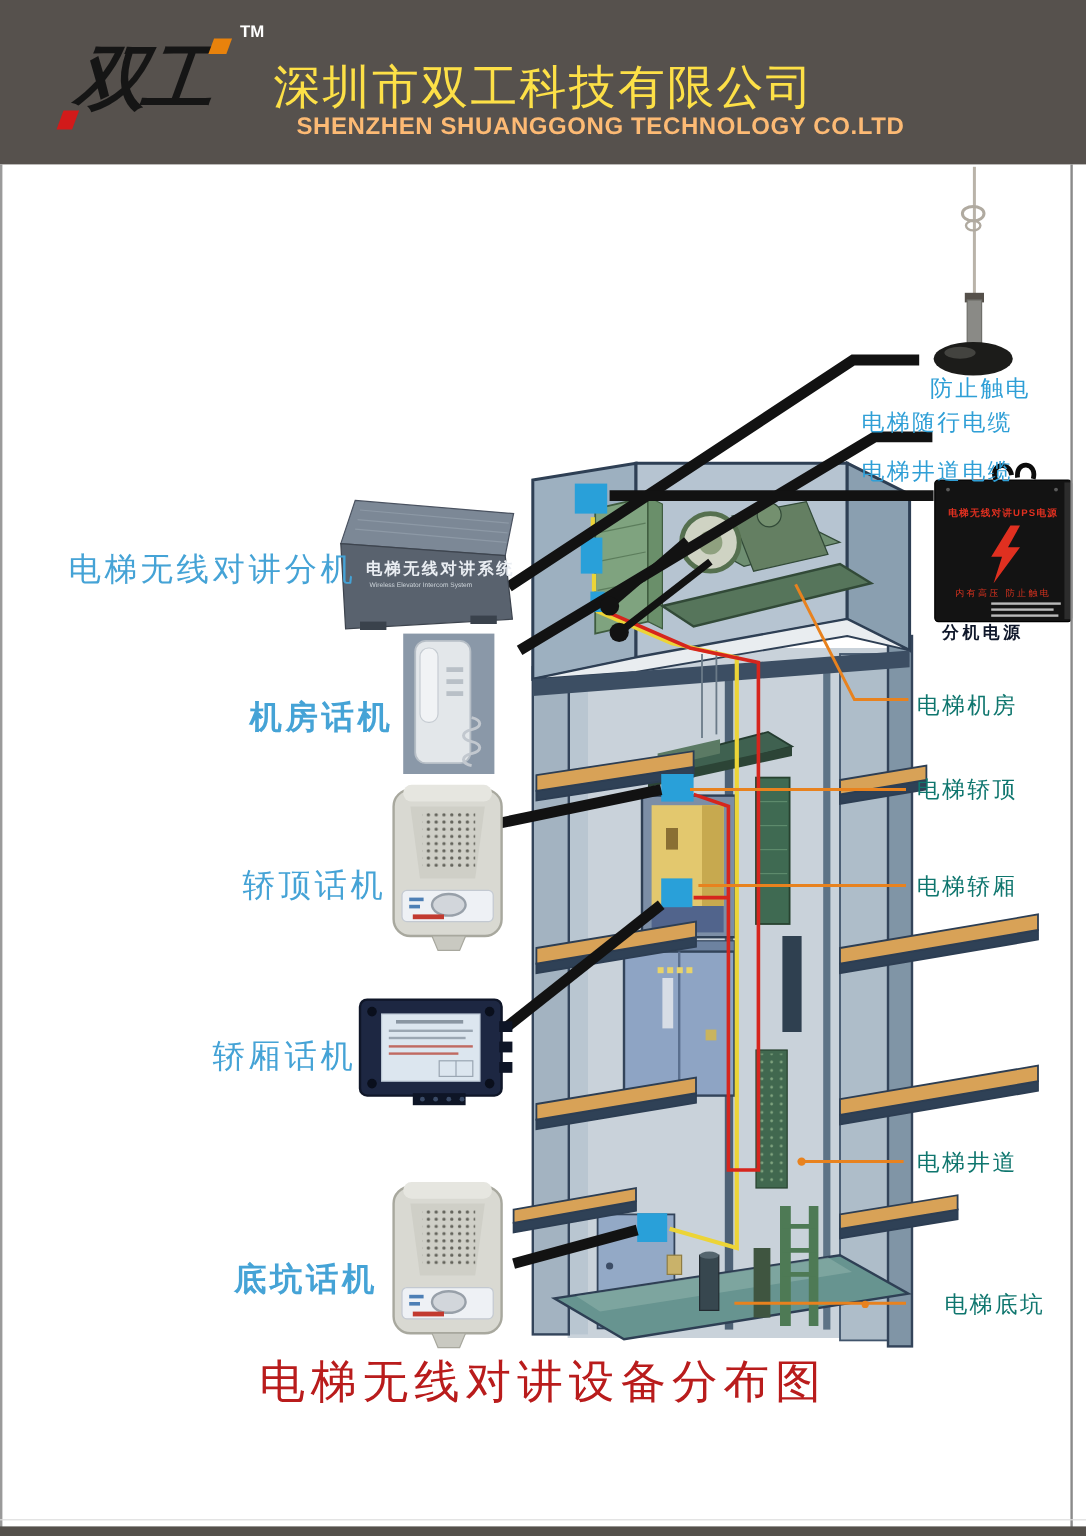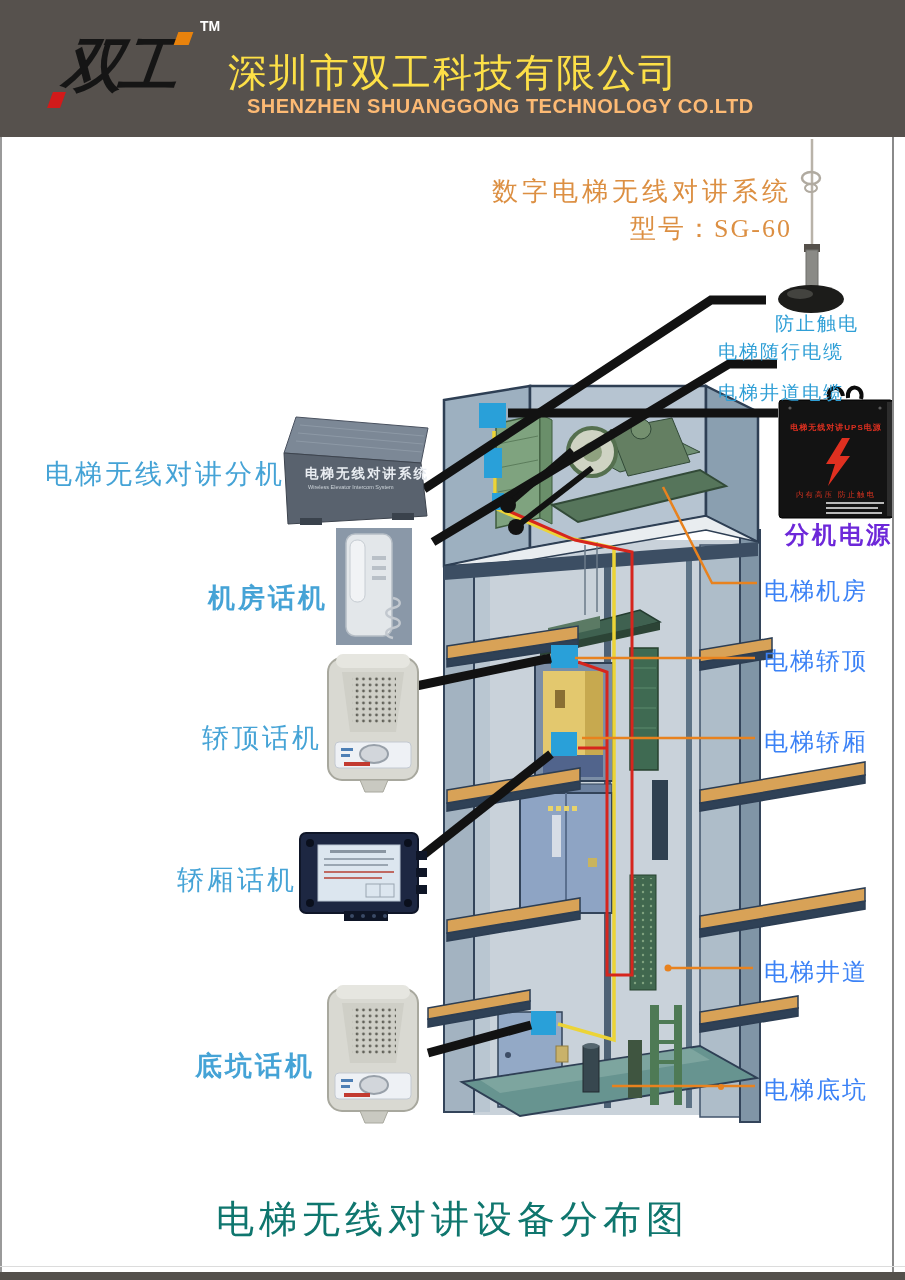--- a/index.html
+++ b/index.html
@@ -24,23 +24,23 @@
   .b-right{position:absolute;left:892px;top:137px;width:2px;height:1143px;background:#8a8a8a;}
   .b-botline{position:absolute;left:0;top:1266px;width:905px;height:1px;background:#dcdcdc;}
   .b-botbar{position:absolute;left:0;top:1272px;width:905px;height:8px;background:#54504b;}
   
   .lbl{position:absolute;white-space:nowrap;}
   .sys-title{position:absolute;left:400px;top:174px;width:392px;text-align:right;color:#dc8f42;}
   .sys-title .l1{font-size:26px;letter-spacing:4px;}
   .sys-title .l2{font-size:26px;letter-spacing:2px;margin-top:2px;}
   .blue-s{color:#2f9fd6;font-size:19px;letter-spacing:2px;}
   .blue-b{color:#45a3d6;font-size:27px;letter-spacing:3px;}
-  .blue-pw{color:#6d28d9;font-size:24px;font-weight:bold;letter-spacing:3px;}
-  .red-l{color:#3b82f6;font-size:24px;letter-spacing:2px;}
-  .foot-title{position:absolute;left:0;top:1194px;width:905px;text-align:center;color:#0f766e;
+  .blue-pw{color:#0f172a;font-size:14px;font-weight:bold;letter-spacing:3px;}
+  .red-l{color:#0f766e;font-size:19px;letter-spacing:2px;}
+  .foot-title{position:absolute;left:0;top:1126px;width:905px;text-align:center;color:#b91c1c;
               font-size:38px;letter-spacing:5px;}
   svg text{font-family:"Liberation Sans",sans-serif;}
 </style>
 </head>
 <body>
 
 <div id="page">
 
   <div class="hdr">
     <div class="logo-wrap">
@@ -283,41 +283,37 @@
       <circle cx="880" cy="408" r="1.6" fill="#5a5a5a"></circle>
       <text x="836" y="430" text-anchor="middle" font-size="8" font-weight="bold" fill="#e03020" letter-spacing="1">电梯无线对讲UPS电源</text>
       <polygon points="842,438 826,464 835,464 828,486 850,456 840,456 850,438" fill="#e03020"></polygon>
       <text x="836" y="497" text-anchor="middle" font-size="7.5" fill="#d8321f" letter-spacing="2">内有高压 防止触电</text>
       <rect x="826" y="502" width="58" height="2" fill="#b9b9b9"></rect>
       <rect x="826" y="507" width="52" height="2" fill="#b9b9b9"></rect>
       <rect x="826" y="512" width="56" height="2" fill="#b9b9b9"></rect>
     </g>
   </svg>
 
-  <div class="sys-title">
-    <div class="l1">数字电梯无线对讲系统</div>
-    <div class="l2">型号：SG-60</div>
-  </div>
 
   <div class="lbl blue-s" style="left:775px;top:311px;">防止触电</div>
   <div class="lbl blue-s" style="left:718px;top:339px;">电梯随行电缆</div>
   <div class="lbl blue-s" style="left:718px;top:380px;">电梯井道电缆</div>
   <div class="lbl blue-pw" style="left:785px;top:519px;">分机电源</div>
 
-  <div class="lbl blue-b" style="left:45px;top:456px;">电梯无线对讲分机</div>
+  <div class="lbl blue-b" style="left:57px;top:456px;">电梯无线对讲分机</div>
   <div class="lbl blue-b" style="left:208px;top:580px;font-weight:bold;">机房话机</div>
   <div class="lbl blue-b" style="left:202px;top:720px;">轿顶话机</div>
   <div class="lbl blue-b" style="left:177px;top:862px;">轿厢话机</div>
   <div class="lbl blue-b" style="left:195px;top:1048px;font-weight:bold;">底坑话机</div>
 
   <div class="lbl red-l" style="left:764px;top:575px;">电梯机房</div>
   <div class="lbl red-l" style="left:764px;top:645px;">电梯轿顶</div>
   <div class="lbl red-l" style="left:764px;top:726px;">电梯轿厢</div>
   <div class="lbl red-l" style="left:764px;top:956px;">电梯井道</div>
-  <div class="lbl red-l" style="left:764px;top:1074px;">电梯底坑</div>
+  <div class="lbl red-l" style="left:787px;top:1074px;">电梯底坑</div>
 
   <div class="foot-title">电梯无线对讲设备分布图</div>
 
   <div class="b-left"></div>
   <div class="b-right"></div>
   <div class="b-botline"></div>
   <div class="b-botbar"></div>
 </div>
 
 </body></html>

